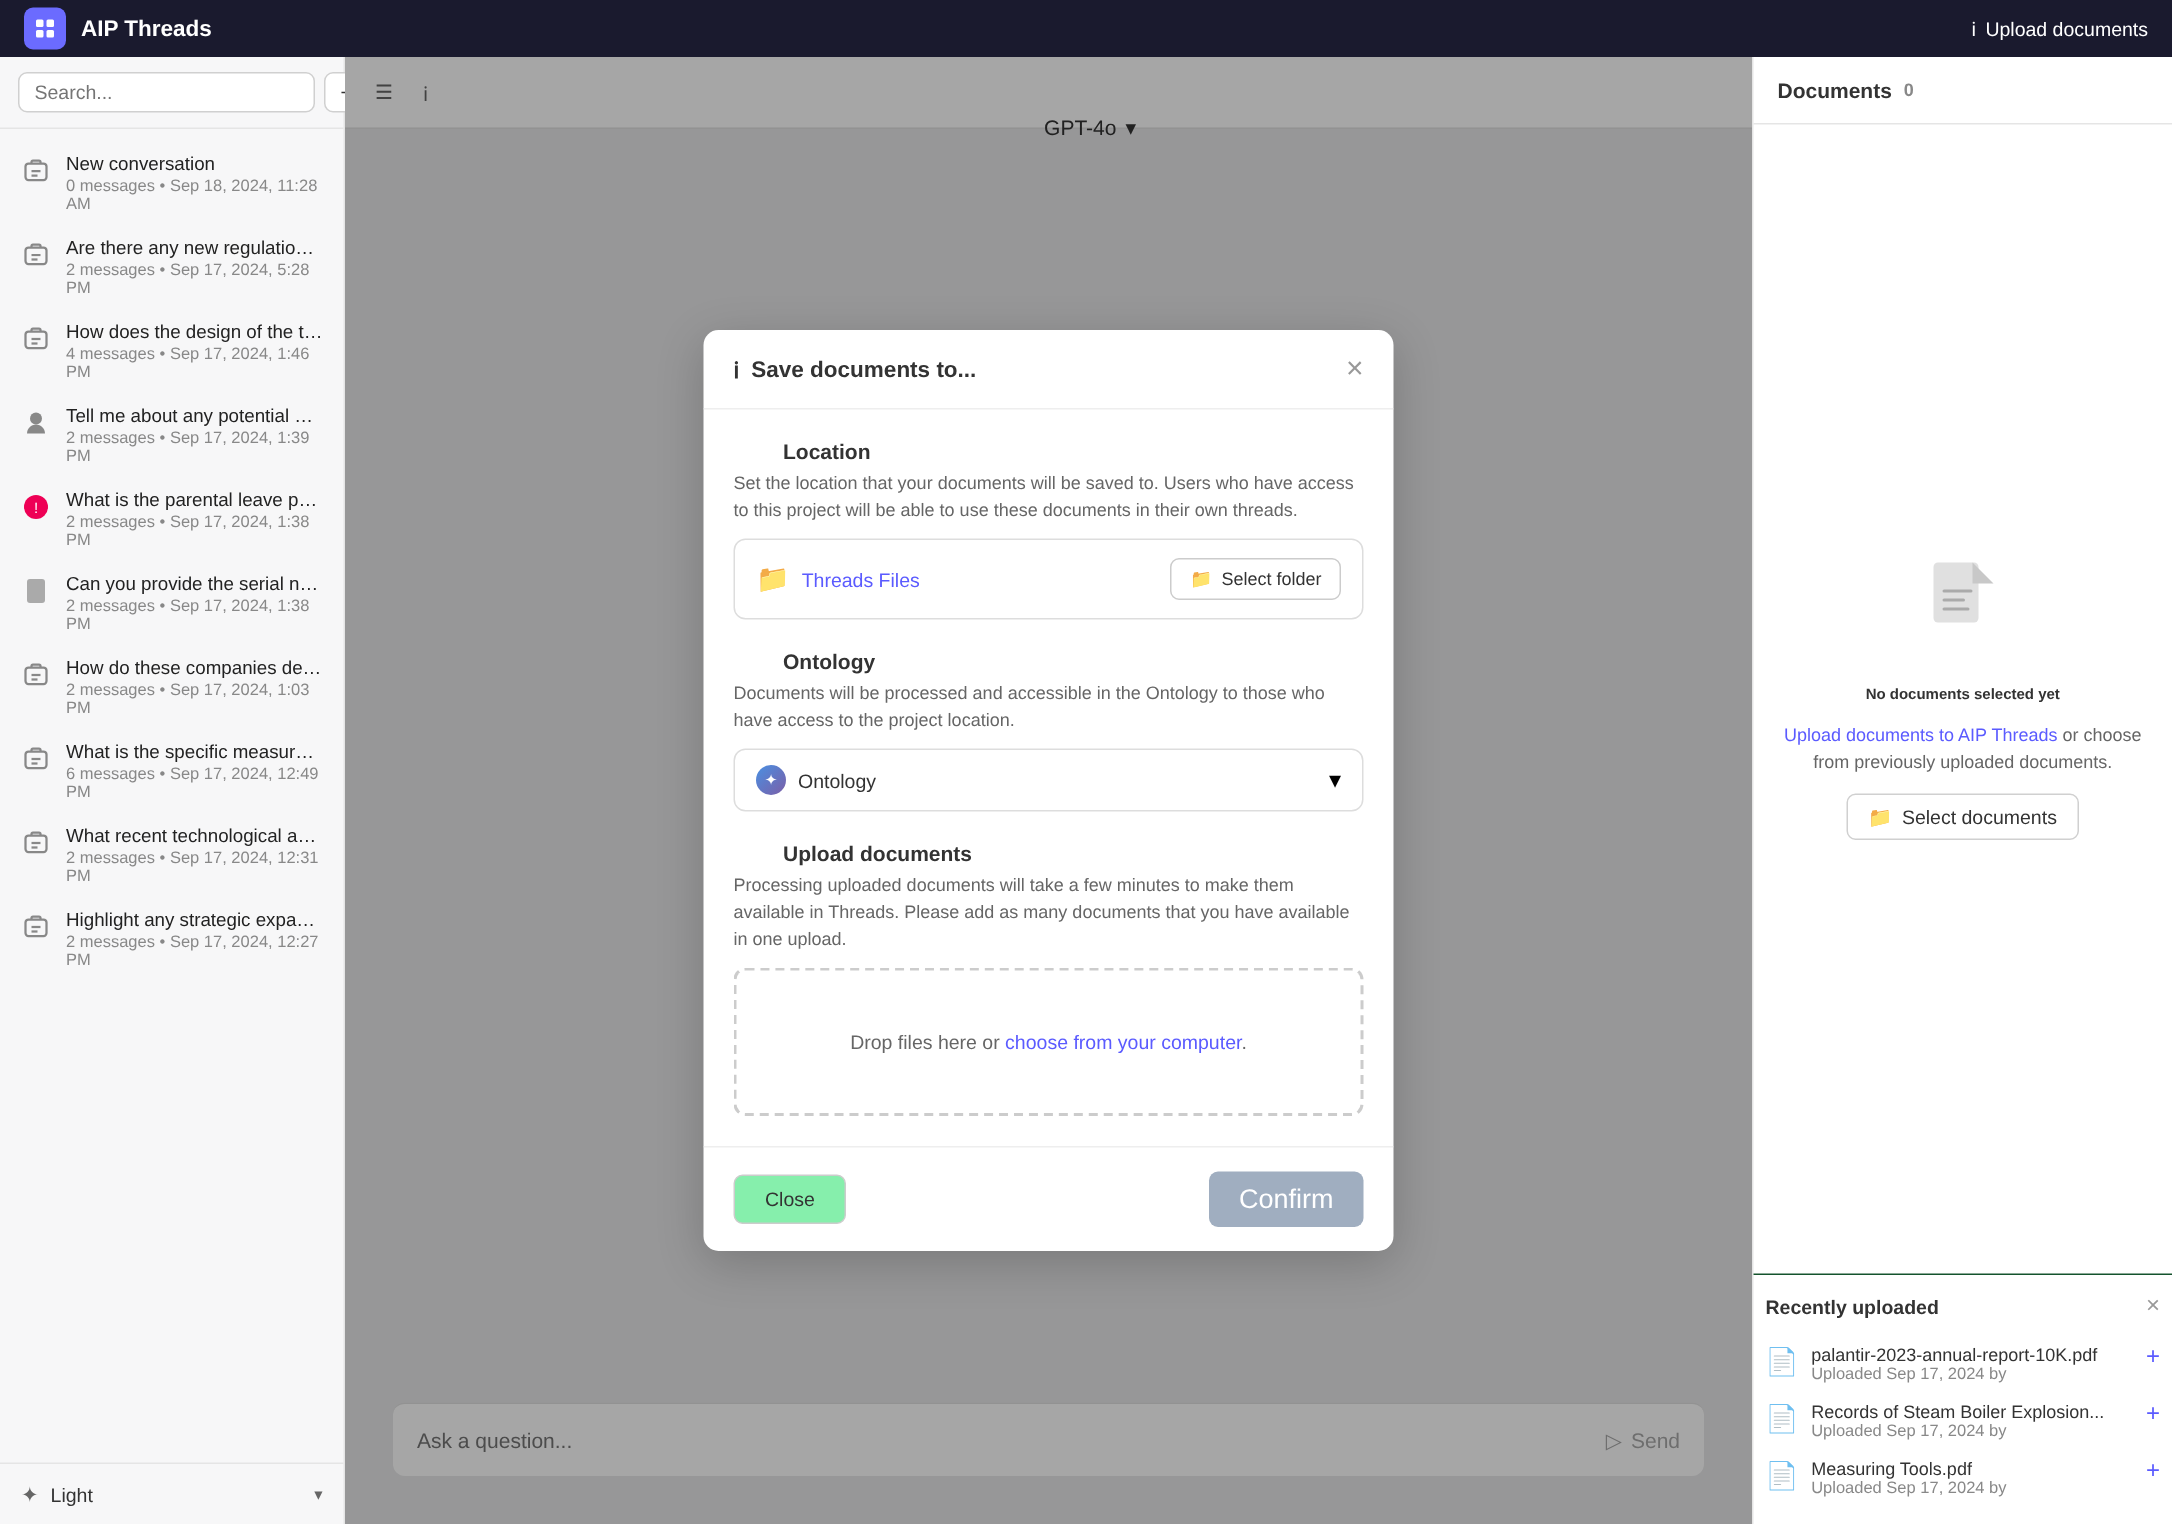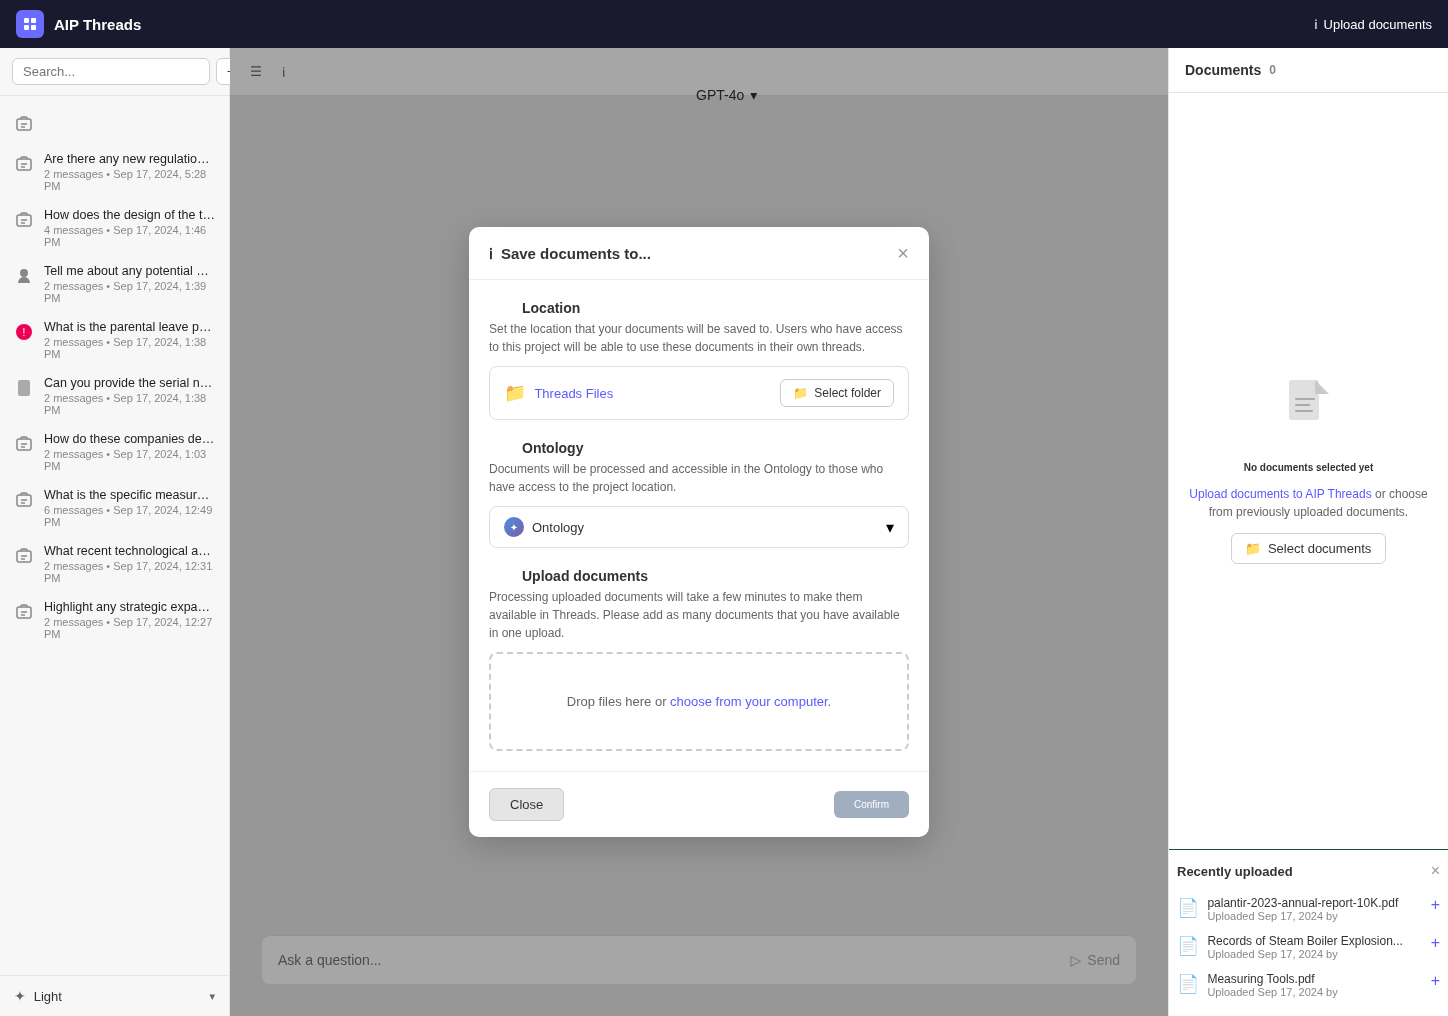--- a/index.html
+++ b/index.html
@@ -1,21 +1,21 @@
 <!DOCTYPE html>
 <html><head>
   <meta charset="utf-8">
   <style>
     * { box-sizing: border-box; margin: 0; padding: 0; }
     body { font-family: -apple-system, BlinkMacSystemFont, 'Segoe UI', sans-serif; background: #f0f0f0; width: 1448px; height: 1016px; overflow: hidden; display: flex; flex-direction: column; }
 
     
     .top-bar {
       display: flex; align-items: center; justify-content: space-between;
-      background: #1a1a2e; color: white; padding: 0 16px; height: 48px; flex-shrink: 0;
+      background: #1a1a2e; color: white; padding: 0 16px; height: 38px; flex-shrink: 0;
     }
     .top-bar-left { display: flex; align-items: center; gap: 10px; }
     .app-icon { width: 28px; height: 28px; background: #6b6bff; border-radius: 6px; display: flex; align-items: center; justify-content: center; }
     .app-icon svg { width: 16px; height: 16px; }
     .app-title { font-size: 15px; font-weight: 600; color: white; }
     .upload-docs-btn { display: flex; align-items: center; gap: 6px; color: white; font-size: 13px; cursor: pointer; }
 
     
     .main-layout { display: flex; flex: 1; overflow: hidden; }
 
@@ -80,22 +80,22 @@
     .location-box { border: 1px solid #ddd; border-radius: 8px; padding: 12px 14px; display: flex; align-items: center; justify-content: space-between; }
     .folder-label { display: flex; align-items: center; gap: 8px; font-size: 13px; color: #5b5bff; font-weight: 500; }
     .folder-icon { font-size: 18px; }
     .select-folder-btn { display: flex; align-items: center; gap: 6px; border: 1px solid #ccc; border-radius: 6px; padding: 6px 12px; font-size: 12px; color: #333; cursor: pointer; background: white; }
     .ontology-select { border: 1px solid #ddd; border-radius: 8px; padding: 10px 14px; display: flex; align-items: center; justify-content: space-between; cursor: pointer; }
     .ontology-label { display: flex; align-items: center; gap: 8px; font-size: 13px; color: #333; }
     .ontology-icon { width: 20px; height: 20px; background: linear-gradient(135deg, #4a90e2, #7b5ea7); border-radius: 50%; display: flex; align-items: center; justify-content: center; color: white; font-size: 10px; }
     .drop-zone { border: 2px dashed #ccc; border-radius: 8px; padding: 40px 20px; text-align: center; color: #666; font-size: 13px; }
     .drop-zone a { color: #5b5bff; text-decoration: none; }
     .modal-footer { padding: 16px 20px; border-top: 1px solid #eee; display: flex; align-items: center; justify-content: space-between; }
-    .close-btn { border: 1px solid #ccc; border-radius: 6px; padding: 8px 20px; font-size: 13px; background: #e5e5e5; cursor: pointer; color: #333; }
-    .confirm-btn { border: none; border-radius: 6px; padding: 8px 20px; font-size: 10px; background: #a0aec0; cursor: pointer; color: white; }
+    .close-btn { border: 1px solid #ccc; border-radius: 6px; padding: 8px 20px; font-size: 13px; background: #86efac; cursor: pointer; color: #333; }
+    .confirm-btn { border: none; border-radius: 6px; padding: 8px 20px; font-size: 18px; background: #a0aec0; cursor: pointer; color: white; }
 
     .icon-btn { background: none; border: none; cursor: pointer; color: #666; padding: 4px; }
   </style>
 </head>
 <body>
 
 <div class="top-bar">
   <div class="top-bar-left">
     <div class="app-icon">
       <svg viewBox="0 0 16 16" fill="white">
@@ -125,20 +125,24 @@
     </div>
     <div class="conv-list">
 
     <div class="conv-item">
       <div class="conv-icon"><svg width="20" height="20" viewBox="0 0 20 20" fill="none" stroke="#888" stroke-width="1.5">
               <rect x="3" y="5" width="14" height="11" rx="2"></rect>
               <path d="M7 5V4a1 1 0 0 1 1-1h4a1 1 0 0 1 1 1v1"></path>
               <line x1="7" y1="10" x2="13" y2="10"></line>
               <line x1="7" y1="13" x2="11" y2="13"></line>
             </svg></div>
+      <div class="conv-content">
+        <div class="conv-title">New conversation</div>
+        <div class="conv-meta">0 messages • Sep 18, 2024, 11:28 AM</div>
+      </div>
     </div>
         <div class="conv-item">
       <div class="conv-icon"><svg width="20" height="20" viewBox="0 0 20 20" fill="none" stroke="#888" stroke-width="1.5">
               <rect x="3" y="5" width="14" height="11" rx="2"></rect>
               <path d="M7 5V4a1 1 0 0 1 1-1h4a1 1 0 0 1 1 1v1"></path>
               <line x1="7" y1="10" x2="13" y2="10"></line>
               <line x1="7" y1="13" x2="11" y2="13"></line>
             </svg></div>
       <div class="conv-content">
         <div class="conv-title">Are there any new regulations ap...</div>

